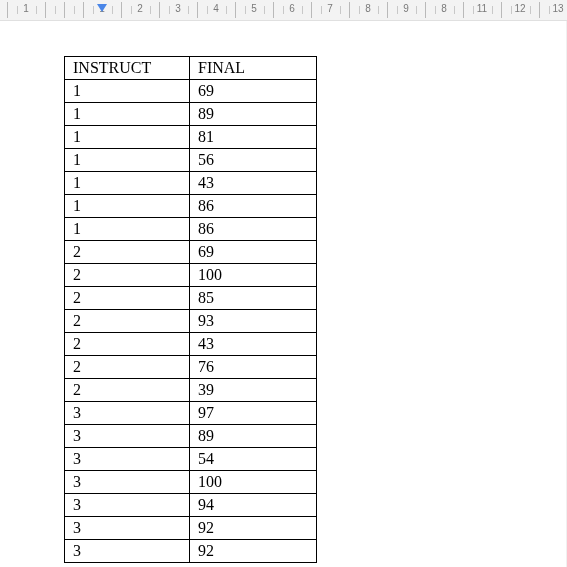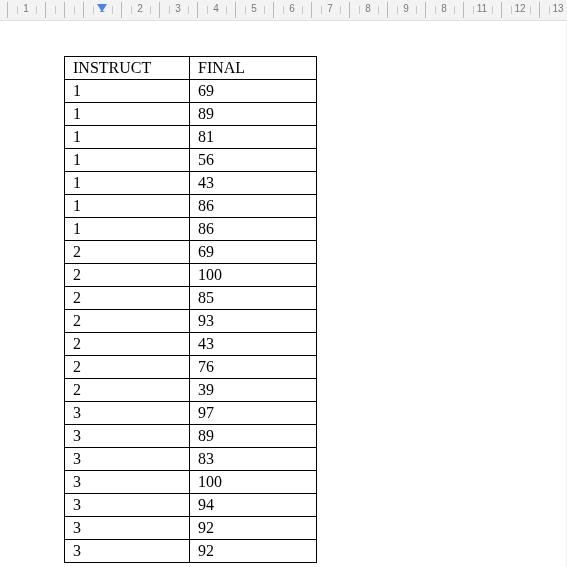--- a/index.html
+++ b/index.html
@@ -248,21 +248,21 @@
           <tr>
             <td>3</td>
             <td>97</td>
           </tr>
           <tr>
             <td>3</td>
             <td>89</td>
           </tr>
           <tr>
             <td>3</td>
-            <td>83</td>
+            <td>54</td>
           </tr>
           <tr>
             <td>3</td>
             <td>100</td>
           </tr>
           <tr>
             <td>3</td>
             <td>94</td>
           </tr>
           <tr>

